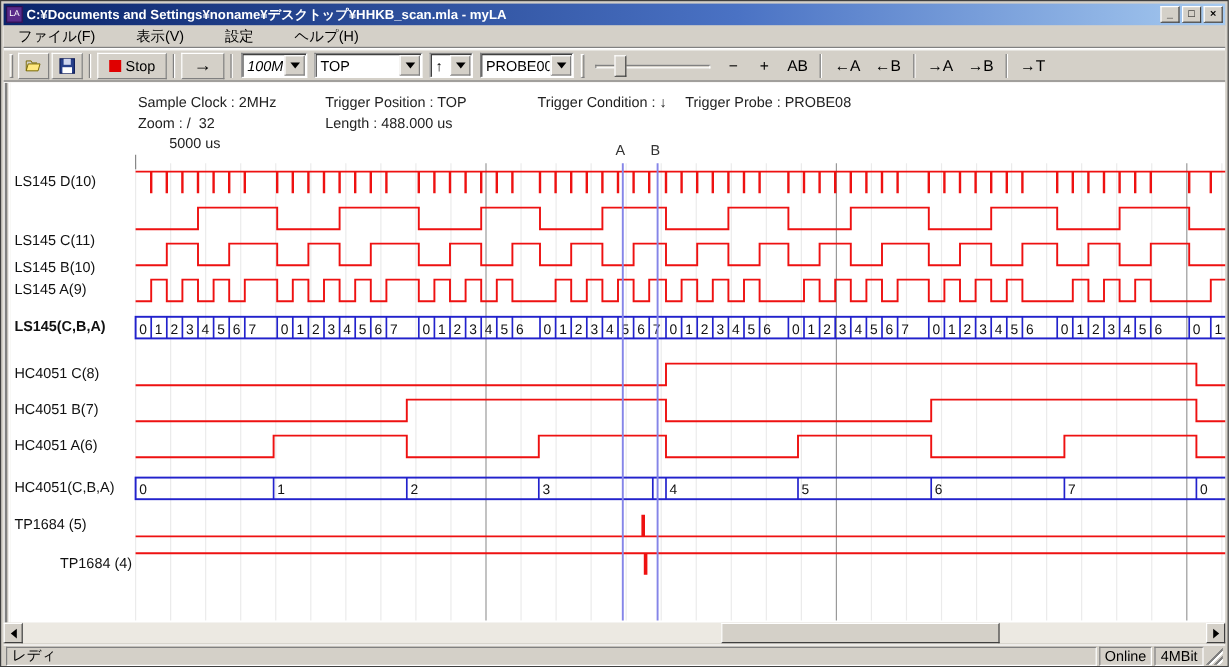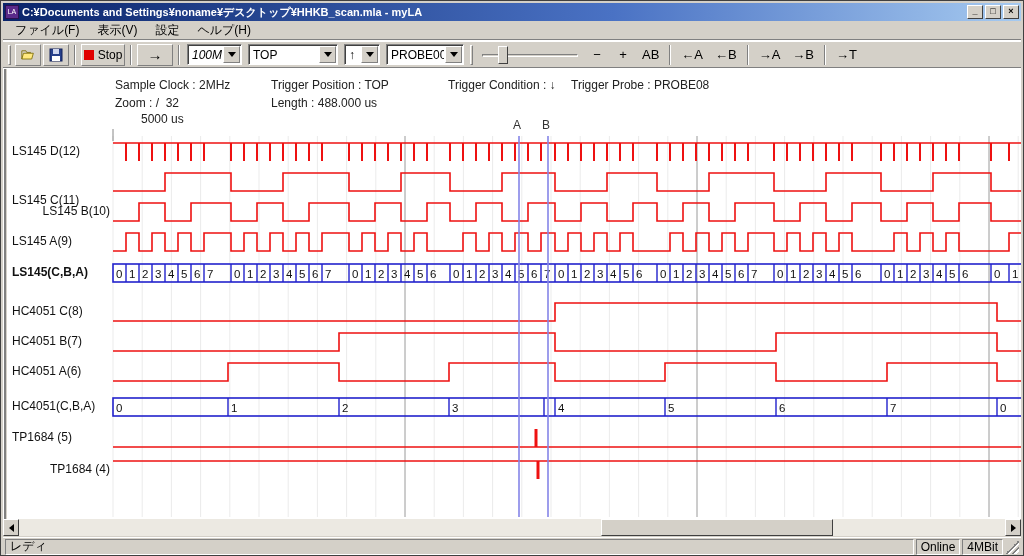--- a/index.html
+++ b/index.html
@@ -21,21 +21,21 @@
     color:#fff; font-size:7px; line-height:12px; text-align:center; margin-right:3px; flex:none;}
   .title-text { font-size:11px; font-weight:bold; white-space:nowrap; overflow:hidden; flex:1; }
   .winbtns { display:flex; gap:2px; flex:none; }
   .winbtn { width:16px; height:14px; background:#d4d0c8; border:1px solid;
     border-color:#fff #404040 #404040 #fff; font-size:9px; line-height:11px;
     text-align:center; font-weight:bold; color:#000; }
 
   
   .menubar {
     position:absolute; top:20px; left:2px; right:2px; height:19px;
-    display:flex; align-items:center; gap:2px; padding-left:4px;
+    display:flex; align-items:center; gap:18px; padding-left:4px;
     border-bottom:1px solid #808080; box-shadow:0 1px 0 #fff;
   }
   .menu-item { padding:2px 8px; }
 
   
   .toolbar {
     position:absolute; top:40px; left:2px; right:2px; height:27px;
     display:flex; align-items:center; padding-left:2px;
     border-top:1px solid #fff; border-bottom:1px solid #808080;
     box-shadow:0 1px 0 #fff;
@@ -121,21 +121,21 @@
     </svg>
   </div>
   <div class="icon-btn tbtn">
     <svg width="14" height="14" viewBox="0 0 14 14">
       <rect x="1" y="1" width="12" height="12" fill="#27408b" stroke="#12205a"></rect>
       <rect x="4" y="1" width="6" height="5" fill="#cfd6ee"></rect>
       <rect x="3" y="8" width="8" height="5" fill="#fff"></rect>
     </svg>
   </div>
   <div class="sep"></div>
-  <div class="tbtn" style="width:44px">
+  <div class="tbtn" style="width:58px">
     <span class="stop-square"></span>
     <span>Stop</span>
   </div>
   <div class="sep"></div>
   <div class="tbtn" style="width:36px;font-size:15px">→</div>
   <div class="sep"></div>
 
   <div class="combo c1">
     <span class="val">100MHz</span>
     <span class="drop">
@@ -191,23 +191,23 @@
   <div class="info-line" style="left:112px;top:27px">Zoom : /  32</div>
   <div class="info-line" style="left:268px;top:27px">Length : 488.000 us</div>
 
   <div class="time-label">5000 us</div>
 
   <div id="cursor-labels">
       <div class="cursor-label" style="left: 510px;">A</div>
       <div class="cursor-label" style="left: 539px;">B</div>
     </div>
   <div id="signal-labels">
-      <div class="sig-label" style="top: 75px;">LS145 D(12)</div>
+      <div class="sig-label" style="top: 75px;">LS145 D(10)</div>
       <div class="sig-label" style="top: 105px; margin-top: 19px;">LS145 C(11)</div>
-      <div class="sig-label" style="top: 135px; text-align: right;">LS145 B(10)</div>
+      <div class="sig-label" style="top: 147px;">LS145 B(10)</div>
       <div class="sig-label" style="top: 165px;">LS145 A(9)</div>
       <div class="sig-label" style="top: 196px; font-weight: bold;">LS145(C,B,A)</div>
       <div class="sig-label" style="top: 235px;">HC4051 C(8)</div>
       <div class="sig-label" style="top: 265px;">HC4051 B(7)</div>
       <div class="sig-label" style="top: 295px;">HC4051 A(6)</div>
       <div class="sig-label" style="top: 330px;">HC4051(C,B,A)</div>
       <div class="sig-label" style="top: 361px;">TP1684 (5)</div>
       <div class="sig-label" style="top: 393px; text-align: right;">TP1684 (4)</div>
     </div>
   <svg id="wavesvg" width="1024" height="410">

